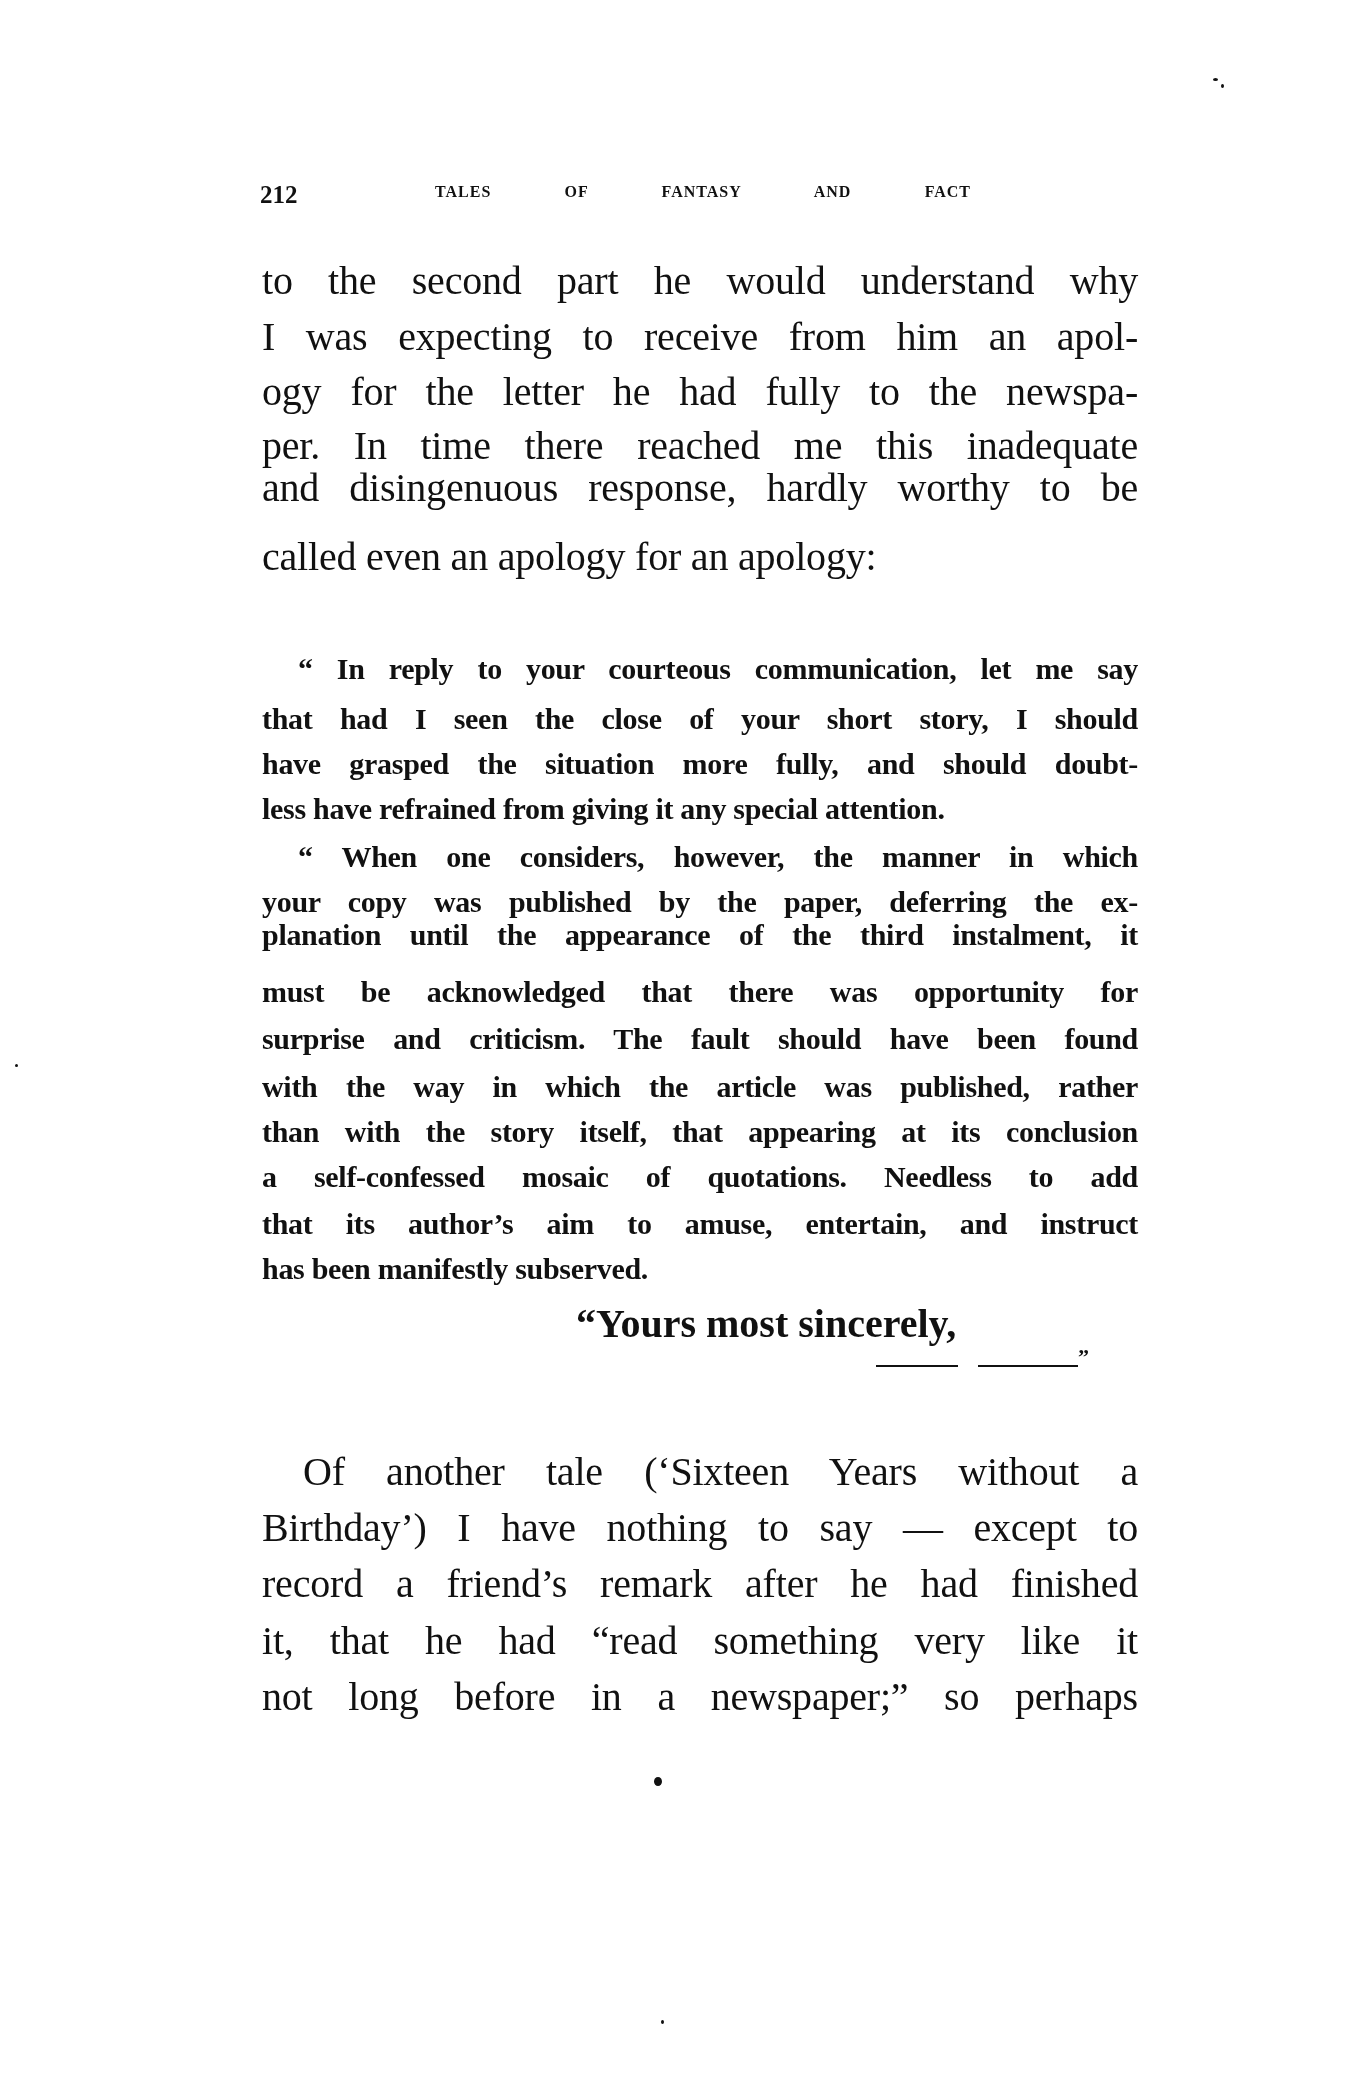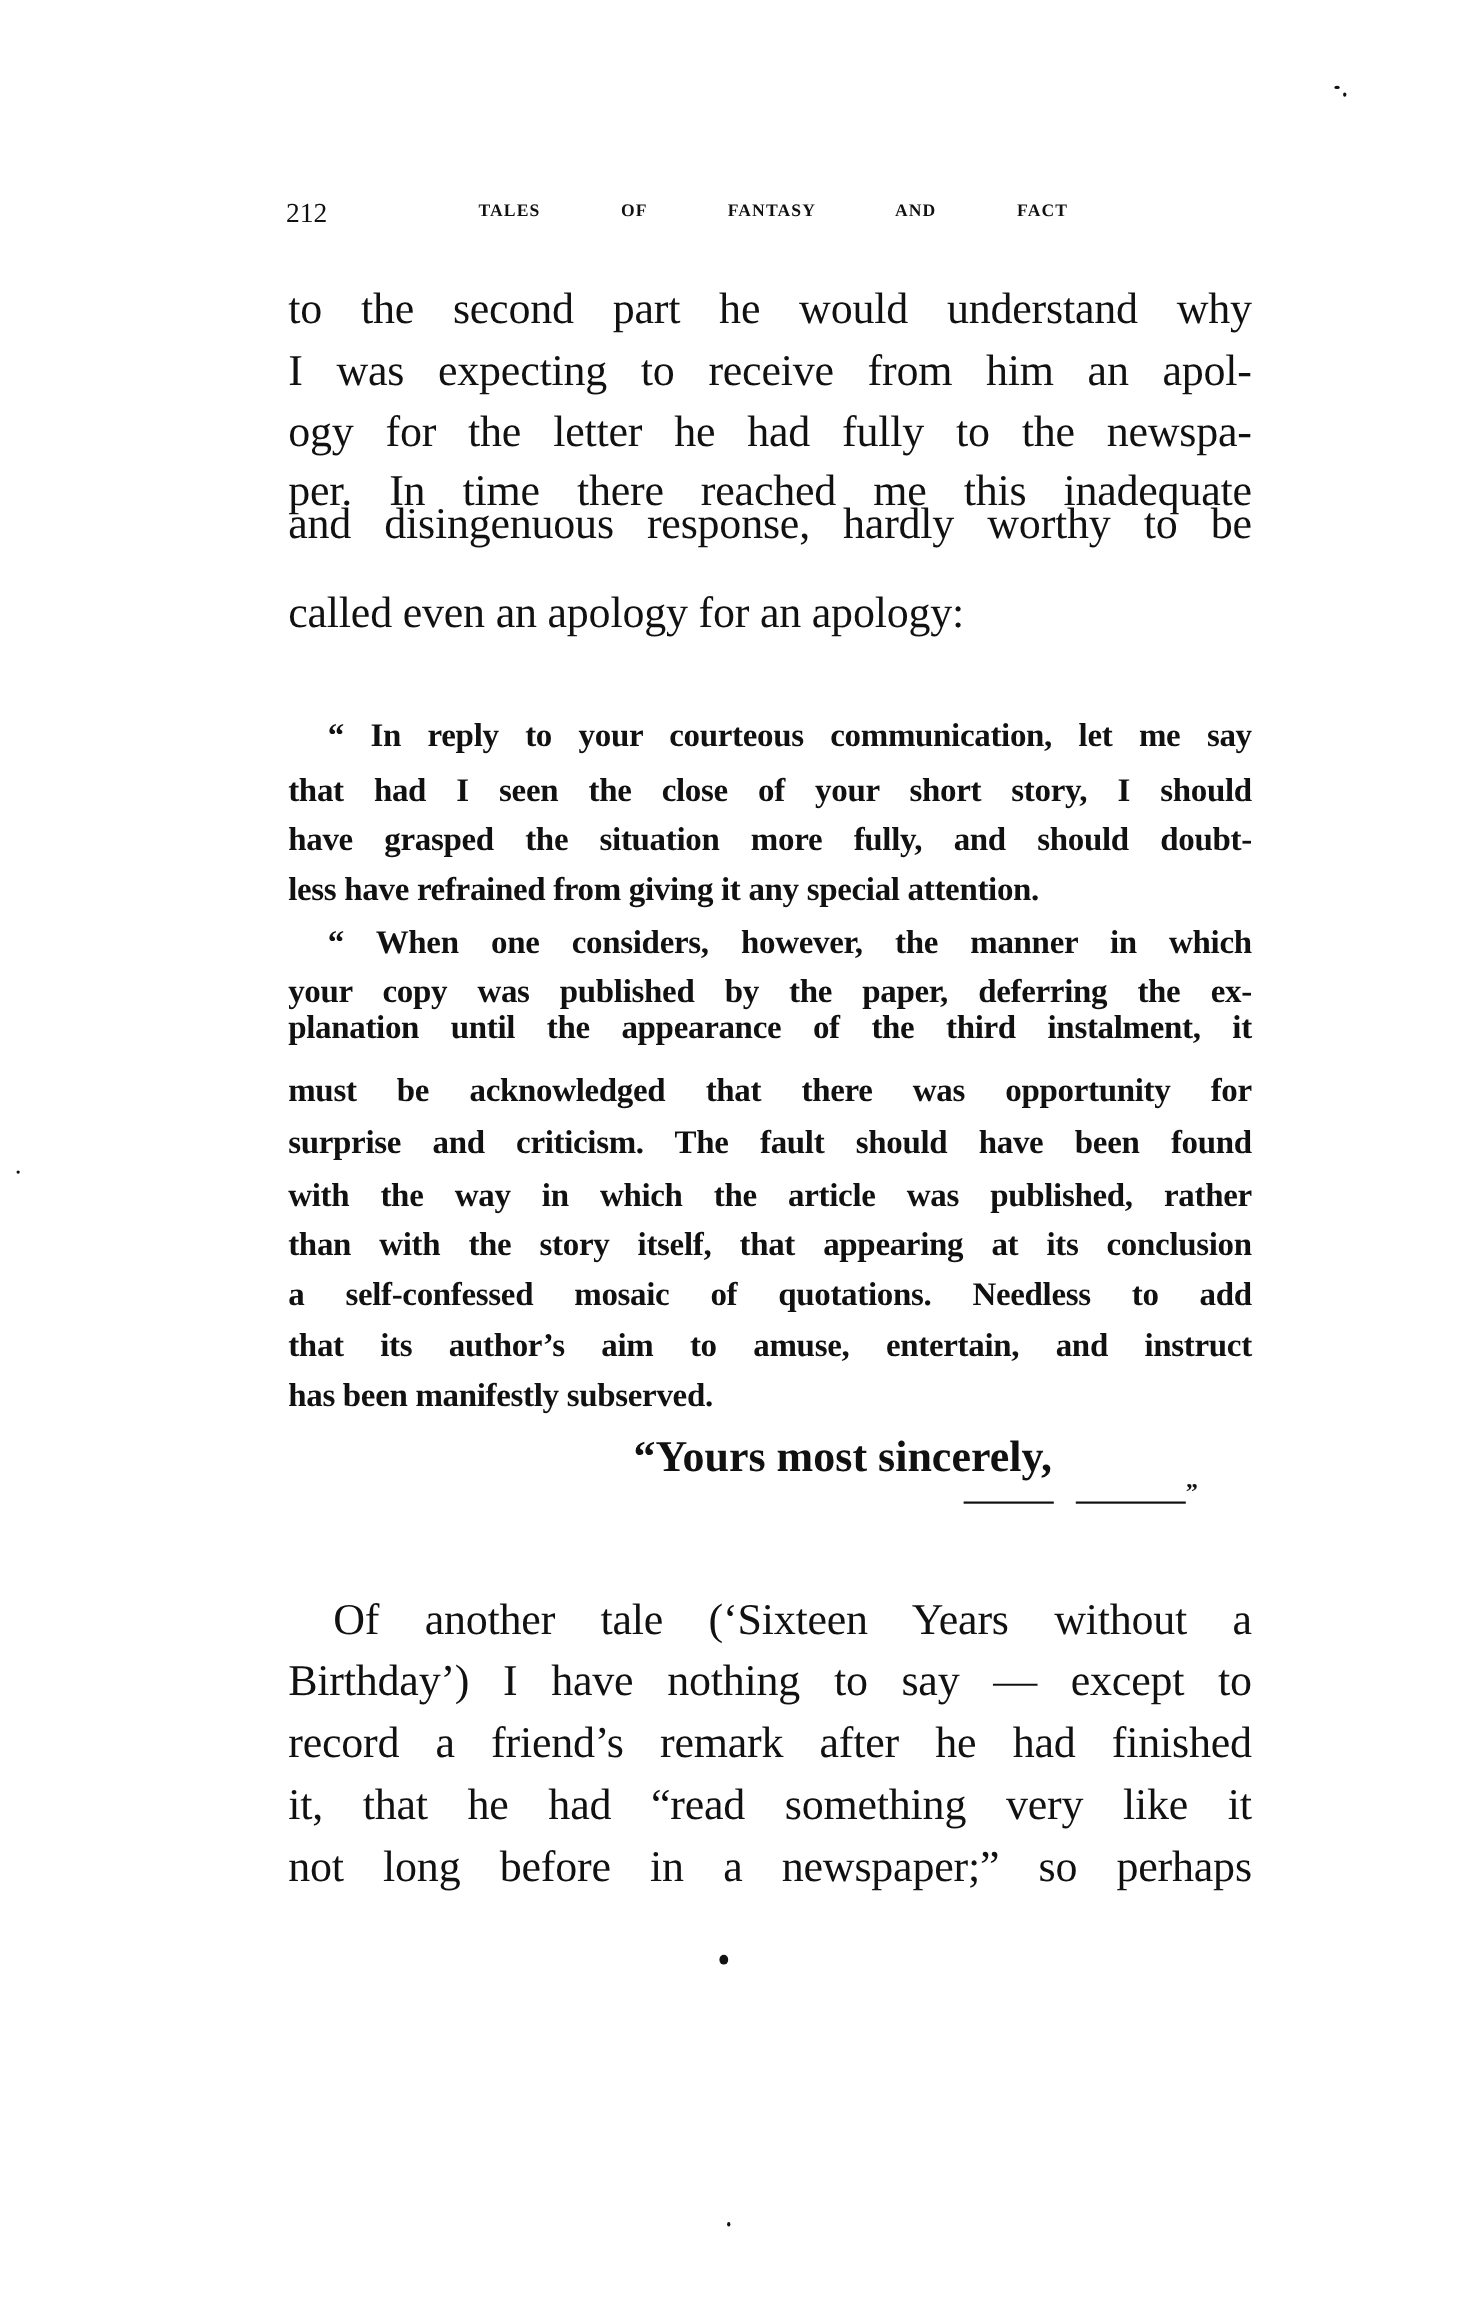--- a/index.html
+++ b/index.html
@@ -12,21 +12,21 @@
     line-height: 1;
   }
   .line.last { text-align-last: left; }
   .body-line { font-size: 40px; letter-spacing: -0.2px; }
   .quote-line { font-size: 30px; font-weight: bold; letter-spacing: -0.3px; }
   .indent-quote { padding-left: 36px; box-sizing: border-box; font-family: Liberation Serif, serif; }
   .indent-body { padding-left: 41px; box-sizing: border-box; }
   .folio {
     position: absolute; left: 260px; top: 182px;
     font-family: "Liberation Serif", "DejaVu Serif", serif;
-    font-weight: normal; font-size: 25px; line-height: 1;
+    font-weight: bold; font-size: 25px; line-height: 1;
   }
   .running-head {
     position: absolute; left: 435px; top: 184px; width: 536px;
     font-family: Liberation Serif, serif;
     font-weight: bold; font-size: 16px; line-height: 1;
     text-align: justify; text-align-last: justify; white-space: nowrap;
     letter-spacing: 1px;
   }
   .closing {
     position: absolute; left: 576px; top: 1304px;
@@ -49,21 +49,21 @@
 <div class="page">
 
   <div class="folio">212</div>
   <div class="running-head">TALES OF FANTASY AND FACT</div>
 
   <div>
     <div class="line body-line" style="top:261px">to the second part he would understand why</div>
     <div class="line body-line" style="top:317px">I was expecting to receive from him an apol-</div>
     <div class="line body-line" style="top:372px">ogy for the letter he had fully to the newspa-</div>
     <div class="line body-line" style="top:426px">per.  In time there reached me this inadequate</div>
-    <div class="line body-line" style="top:456px">and disingenuous response, hardly worthy to be</div>
+    <div class="line body-line" style="top:468px">and disingenuous response, hardly worthy to be</div>
     <div class="line body-line last" style="top:537px">called even an apology for an apology:</div>
   </div>
 
   <div>
     <div class="line quote-line indent-quote" style="top:654px">“ In reply to your courteous communication, let me say</div>
     <div class="line quote-line" style="top:704px">that had I seen the close of your short story, I should</div>
     <div class="line quote-line" style="top:749px">have grasped the situation more fully, and should doubt-</div>
     <div class="line quote-line last" style="top:794px">less have refrained from giving it any special attention.</div>
 
     <div class="line quote-line indent-quote" style="top:842px">“ When one considers, however, the manner in which</div>

